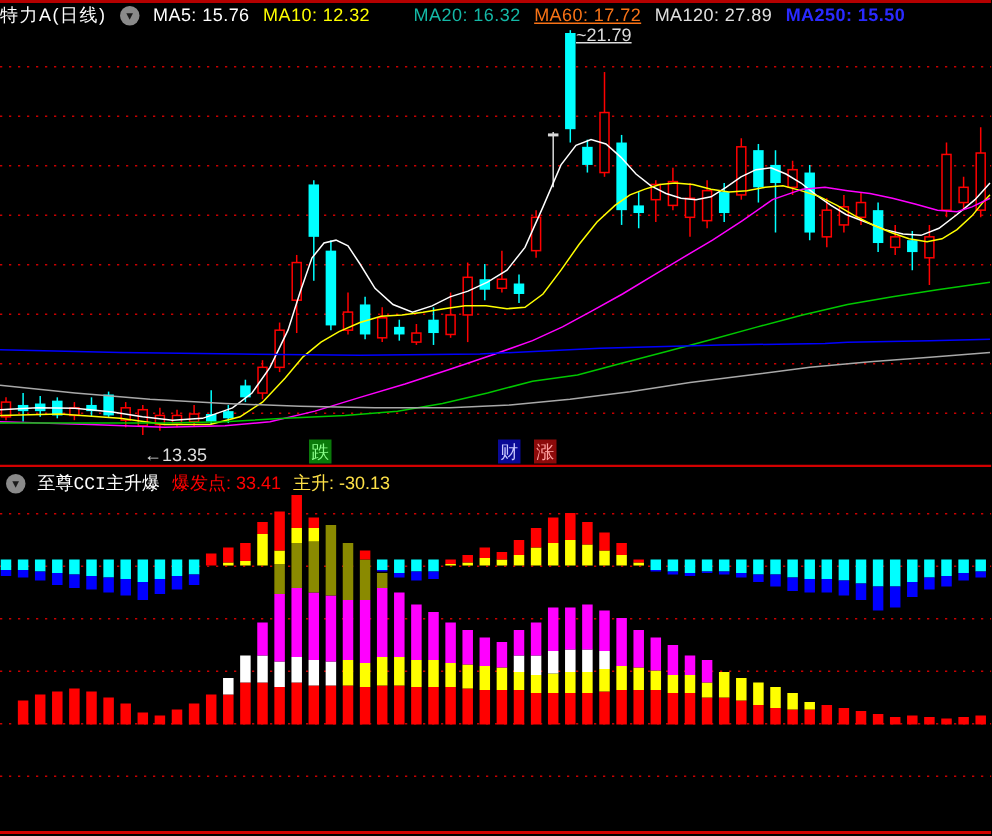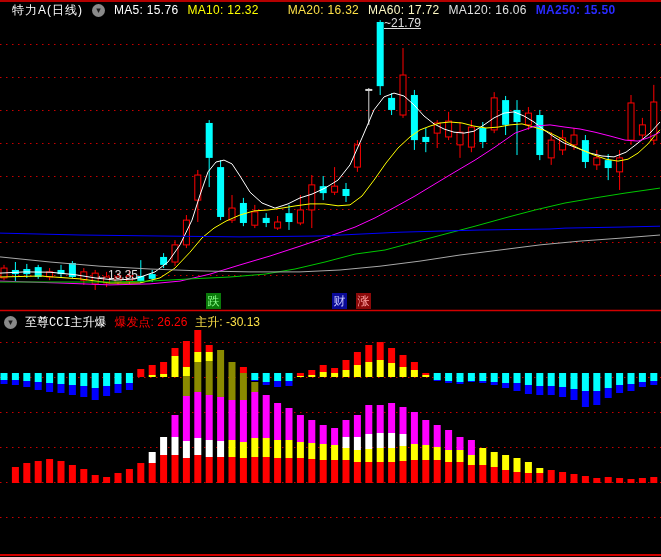--- a/index.html
+++ b/index.html
@@ -1,18 +1,18 @@
 <!DOCTYPE html>
 <html><head>
 <meta charset="utf-8">
 <style>
   html,body{margin:0;padding:0;background:#000;}
   .screen{position:relative;width:661px;height:557px;background:#000;overflow:hidden;
           font-family:"Liberation Sans","DejaVu Sans",sans-serif;}
-  .hdr{position:absolute;top:2px;left:12px;height:16px;display:flex;align-items:center;
+  .hdr{position:absolute;top:2px;left:0;height:16px;display:flex;align-items:center;
        gap:9px;font-size:12px;white-space:nowrap;z-index:5;}
   .title{color:#fff;letter-spacing:1px;}
   .circ{display:inline-flex;align-items:center;justify-content:center;width:13px;height:13px;
         border-radius:50%;background:#8a8a8a;color:#1a1a1a;font-size:9px;line-height:13px;}
   .ma-label{letter-spacing:0.3px;}
   .ind-hdr{position:absolute;top:314px;left:4px;height:16px;display:flex;align-items:center;
        gap:8px;font-size:12px;white-space:nowrap;z-index:5;}
   .ind-name{color:#fff;font-family:Liberation Mono, monospace;}
   .annot{position:absolute;font-size:12px;color:#dcdcdc;z-index:4;}
   .mk{position:absolute;width:15px;height:16px;text-align:center;font-size:12px;line-height:16px;z-index:4;}
@@ -407,33 +407,33 @@
       <line x1="0" y1="1" x2="661" y2="1" stroke="#b40000" stroke-width="2"></line>
       <line x1="0" y1="310.5" x2="661" y2="310.5" stroke="#d20000" stroke-width="1.5"></line>
       <line x1="0" y1="555" x2="661" y2="555" stroke="#d20000" stroke-width="2"></line>
     </svg>
 
   <div class="hdr">
     <span class="title">特力A(日线)</span>
     <span class="circ">▾</span>
     <span class="ma-label" style="color: rgb(255, 255, 255); text-align: right;">MA5: 15.76</span>
     <span class="ma-label" style="color: rgb(255, 255, 0);">MA10: 12.32</span>
-    <span class="ma-label" style="color: #fde047; padding-left: 20px;">MA20: 16.32</span>
-    <span class="ma-label" style="color: #fef9c3;">MA60: 17.72</span>
-    <span class="ma-label" style="color: rgb(224, 224, 224);">MA120: 16.06</span>
+    <span class="ma-label" style="color: #14b8a6; padding-left: 20px;">MA20: 16.32</span>
+    <span class="ma-label" style="color: #f97316; text-decoration: underline;">MA60: 17.72</span>
+    <span class="ma-label" style="color: rgb(224, 224, 224);">MA120: 27.89</span>
     <span class="ma-label" style="color: rgb(42, 42, 255); font-weight: bold;">MA250: 15.50</span>
   </div>
 
   <div class="annot" style="left:384px;top:16px;text-decoration:underline;">~21.79</div>
-  <div class="annot" style="left:96px;top:268px;">←13.35</div>
+  <div class="annot" style="left:96px;top:296px;">←13.35</div>
 
   <div class="mk" style="left: 206px; top: 293px; background: rgb(10, 122, 10); color: rgb(140, 255, 140);">跌</div>
   <div class="mk" style="left: 332px; top: 293px; background: rgb(10, 10, 150); color: rgb(200, 200, 255);">财</div>
   <div class="mk" style="left: 356px; top: 293px; background: rgb(140, 10, 10); color: rgb(255, 160, 160);">涨</div>
 
   <div class="ind-hdr">
     <span class="circ">▾</span>
     <span class="ind-name">至尊CCI主升爆</span>
-    <span class="ind-param" style="color: rgb(255, 0, 0);">爆发点: 26.26</span>
+    <span class="ind-param" style="color: rgb(255, 0, 0);">爆发点: 33.41</span>
     <span class="ind-param" style="color: #fde047;">主升: -30.13</span>
   </div>
 
 </div>
 
 </body></html>

